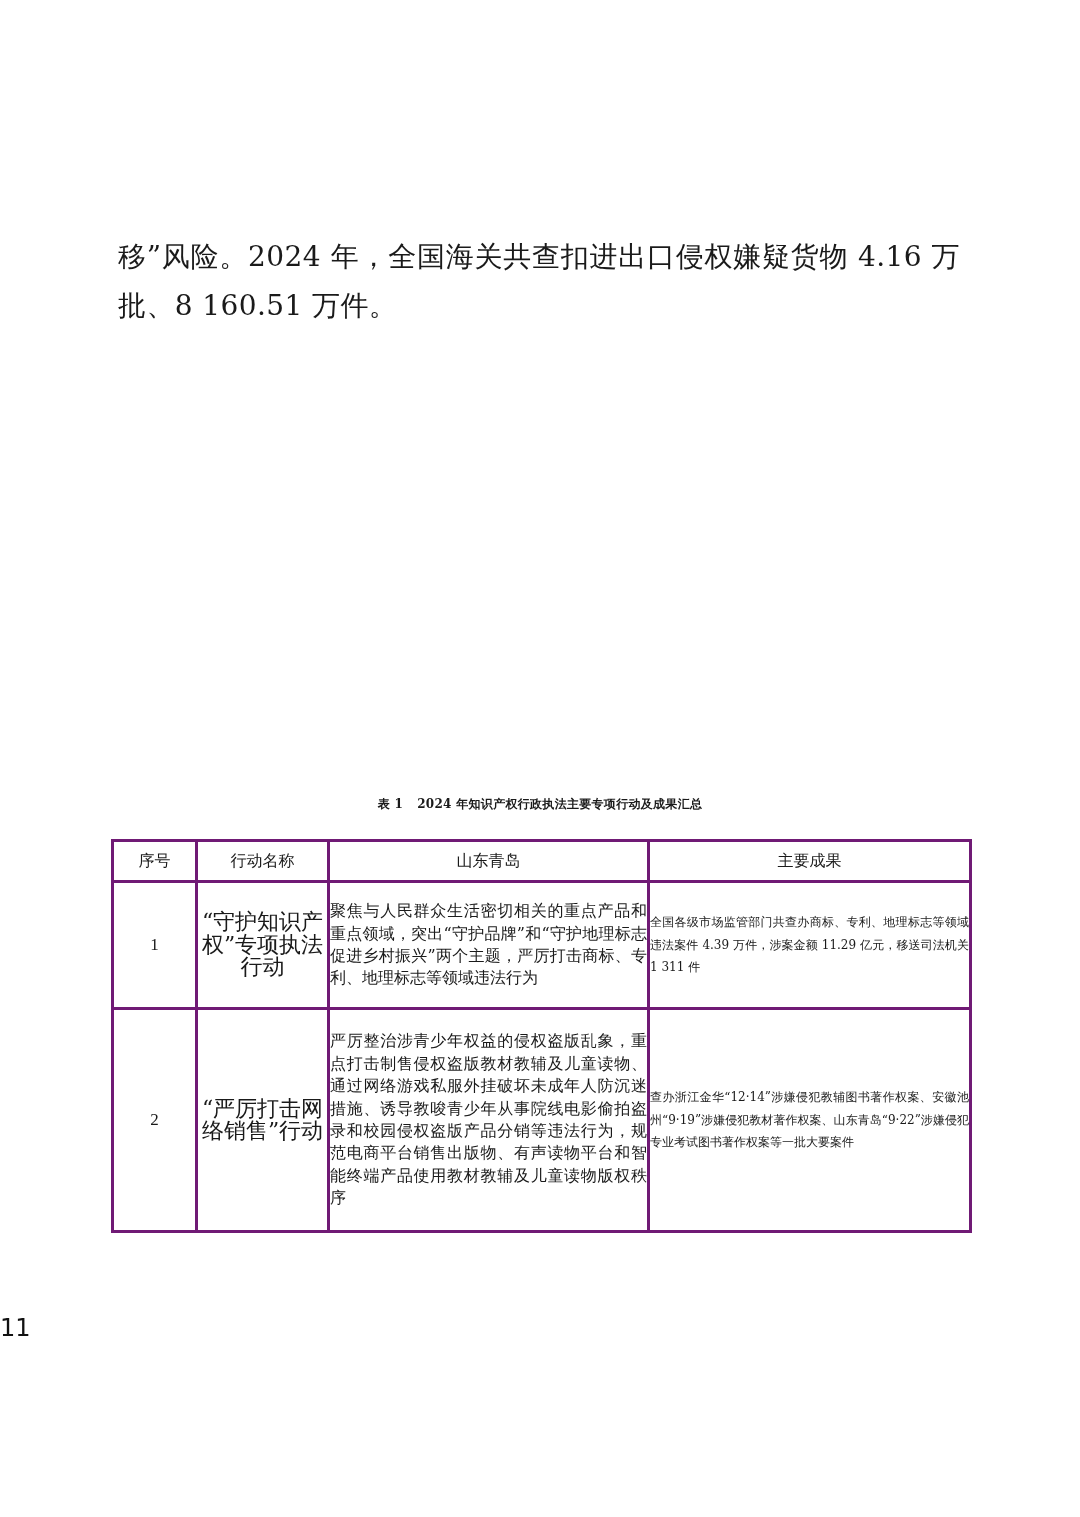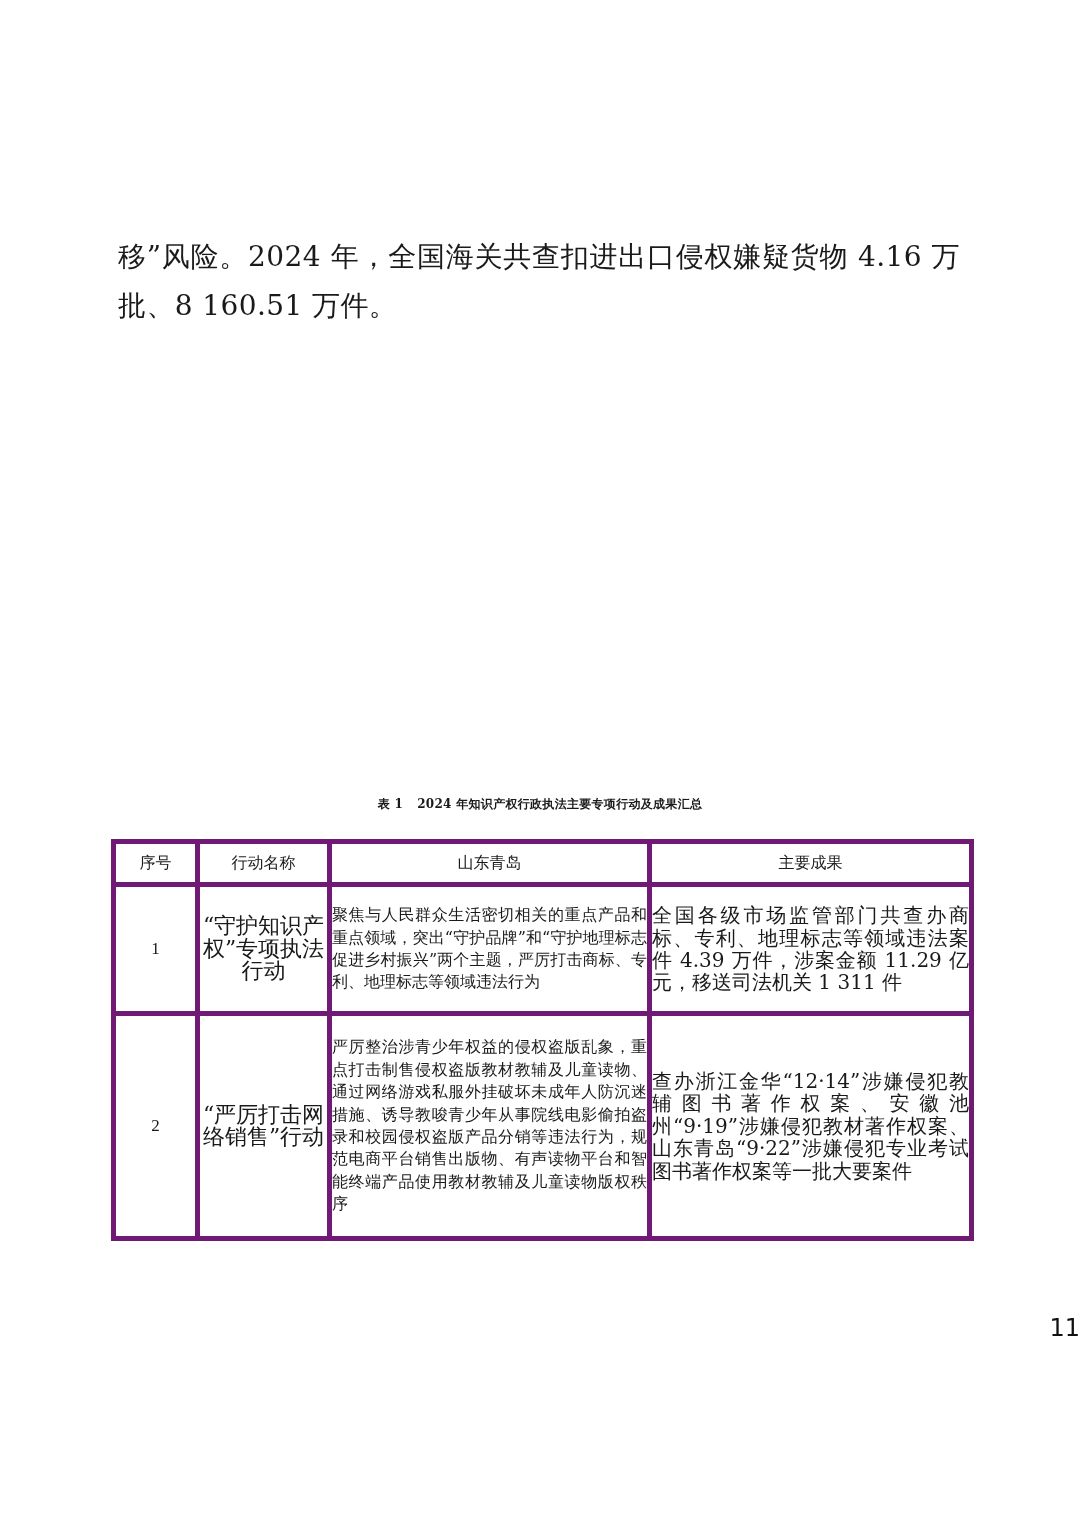--- a/index.html
+++ b/index.html
@@ -54,21 +54,21 @@
       left: 111px;
       top: 839px;
       width: 858px;
       border-collapse: collapse;
       table-layout: fixed;
       font-size: 16px;
       line-height: 22.4px;
       border: 1.6px solid #3c3c3c;
     }
     table.summary th, table.summary td {
-      border: 5px solid #701a75;
+      border: 3px solid #701a75;
       padding: 0;
     }
     table.summary th {
       height: 38px;
       font-family: "DejaVu Sans", "Liberation Sans", sans-serif;
       font-weight: normal;
       font-size: 16px;
       text-align: center;
       vertical-align: middle;
     }
@@ -88,30 +88,30 @@
       text-align: justify;
       vertical-align: middle;
       padding: 6px 10px 6px 10px;
       font-size: 16px;
       margin-top: 9px;
     }
     td.col-result {
       text-align: justify;
       vertical-align: middle;
       padding: 6px 10px 6px 10px;
-      font-size: 20px;
+      font-size: 12px;
     }
     tr.row-1 td { height: 124px; }
     tr.row-2 td { height: 220px; }
     .page-number {
       position: absolute;
       left: 0;
       top: 1314px;
       width: 1080px;
-      text-align: right;
+      text-align: left;
       font-family: "DejaVu Sans", "Liberation Sans", sans-serif;
       font-size: 24px;
       color: #111111;
     }
   </style>
 </head>
 <body>
 
 <div class="page">
 

